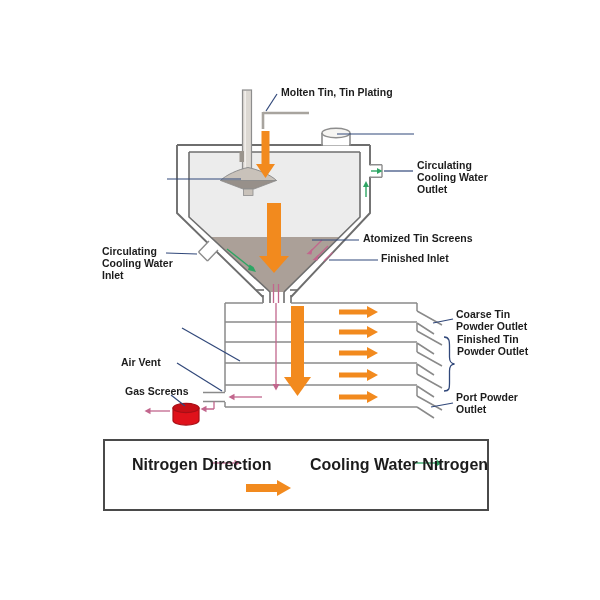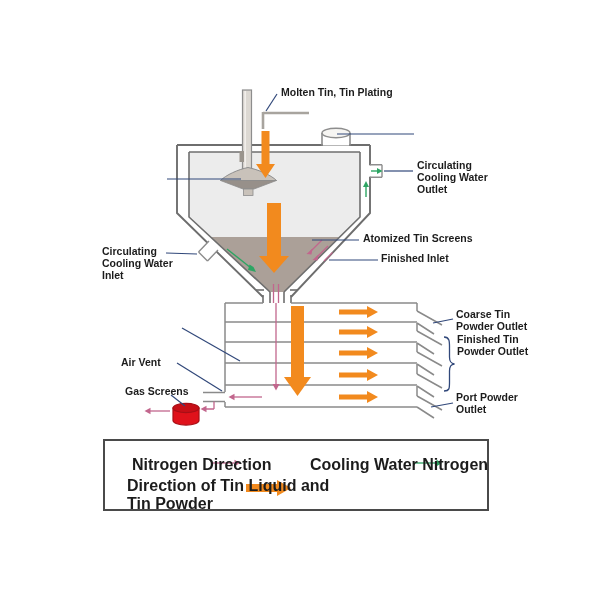--- a/index.html
+++ b/index.html
@@ -220,16 +220,14 @@
 <div class="lbl" style="left:125px;top:386px">Gas Screens</div>
 <div class="lbl" style="left:456px;top:309px">Coarse Tin
 Powder Outlet</div>
 <div class="lbl" style="left:457px;top:334px">Finished Tin
 Powder Outlet</div>
 <div class="lbl" style="left:456px;top:392px">Port Powder
 Outlet</div>
 
 <div class="lbl legend" style="left:132px;top:456px">Nitrogen Direction</div>
 <div class="lbl legend" style="left:310px;top:456px">Cooling Water Nitrogen</div>
-<div class="lbl legend" style="left:127px;top:477px">Direction of Tin Liquid and
-Tin Powder</div>
 
 </div>
 
 </body></html>

